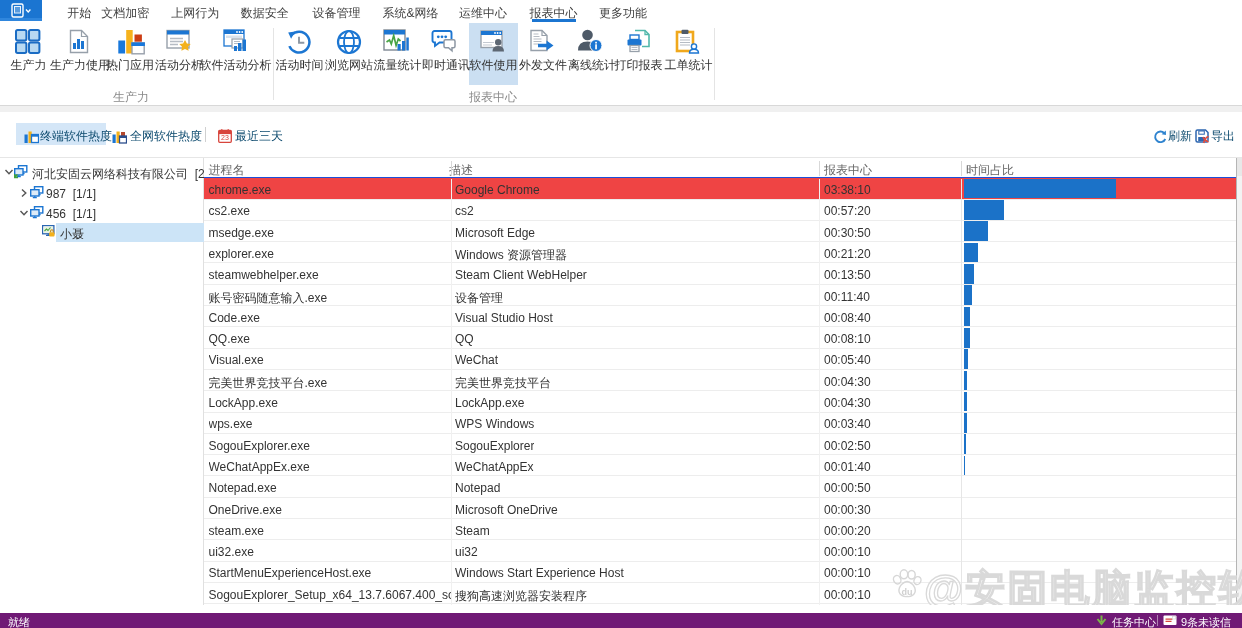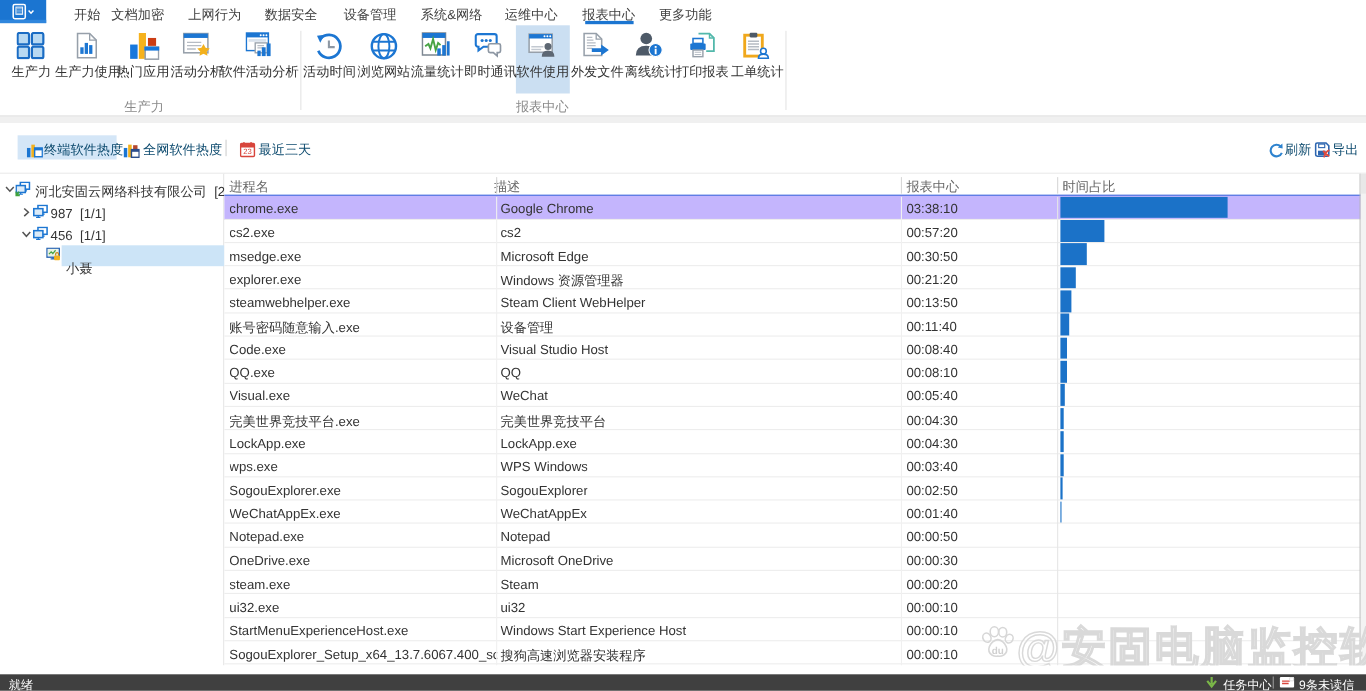--- a/index.html
+++ b/index.html
@@ -20,30 +20,30 @@
 .tsep{position:absolute;left:205px;top:15px;width:1px;height:15px;background:#d0d0d0}
 #tree{position:absolute;left:0;top:158px;width:204px;height:447px;background:#fff;border-right:1px solid #e0e0e0}
 .tnode{position:absolute;font-size:12px;color:#333;white-space:nowrap}
 #treesel{position:absolute;left:56px;top:65px;width:148px;height:19px;background:#cce4f7}
 #table{position:absolute;left:204px;top:158px;width:1038px;height:447px;background:#fff}
 #thead{position:absolute;left:0;top:0;width:1038px;height:20.3px;border-bottom:1px solid #1d4ed8}
 #thead .h{position:absolute;top:4px;font-size:12px;color:#666}
 .hsep{position:absolute;top:3px;height:15px;width:1px;background:#d8d8d8}
 .vline{position:absolute;top:179px;height:426px;width:1px;background:#f0f0f0;z-index:5}
 .row{position:absolute;left:204px;width:1038px;height:21.3px;border-bottom:1px solid #ededed;font-size:12px;color:#333}
-.row.sel{background:#c4b5fd}
+.row.sel{background:#ef4444}
 .row>div{position:absolute;top:4.8px;white-space:nowrap;overflow:hidden}
 .c1{left:4.5px;max-width:243px}
 .c2{left:251px;max-width:360px}
 .c3{left:620px}
 .bar{left:760px;top:0.6px!important;height:19.6px;background:#1b72c8}
 #wm{position:absolute;left:884px;top:562px;z-index:30;white-space:nowrap;height:46px}
 #wmtext{font-size:40px;font-weight:bold;color:rgba(255,255,255,0.45);-webkit-text-stroke:1.3px #d9d9d9;letter-spacing:2.2px}
 #white-strip{position:absolute;left:0;top:605px;width:1242px;height:8px;background:#fff;z-index:31}
-#status{position:absolute;left:0;top:613px;width:1242px;height:16px;background:#404040;color:#fff;font-size:11px;z-index:32}
+#status{position:absolute;left:0;top:613px;width:1242px;height:16px;background:#701a75;color:#fff;font-size:11px;z-index:32}
 </style></head>
 <body>
 <div id="menubar">
 <div id="logo">
       <div class="strip"></div>
 <svg width="42" height="21" style="position:absolute;left:0;top:0" viewBox="0 0 42 21">
 <rect x="12" y="4" width="11" height="13" rx="1.5" fill="none" stroke="#fff" stroke-width="1.4"></rect>
 <rect x="14.5" y="6.5" width="6" height="6.5" fill="none" stroke="#e8f1fa" stroke-width="1"></rect>
 <path d="M15 8h5M15 10h5M15 12h5" stroke="#cfe3f5" stroke-width="0.7"></path>
 <path d="M26 9.5l2.2 2.5 2.2-2.5" fill="none" stroke="#fff" stroke-width="1.3"></path>
@@ -257,21 +257,21 @@
 <div class="tnode" style="left:46px;top:49px">456&nbsp; [1/1]</div>
 <div id="treesel"></div>
 <svg style="position:absolute;left:42px;top:66.5px;" width="13" height="13" viewBox="0 0 13 13">
       <rect x="0.6" y="0.6" width="11.3" height="8.2" fill="#fff" stroke="#2b66b2" stroke-width="1.3"></rect>
       <rect x="1.6" y="1.6" width="9.3" height="6.2" fill="#e8f2e2"></rect>
       <path d="M2.5 6 l2 -2 1.5 1.5 2.5 -3" stroke="#47a344" stroke-width="1.1" fill="none"></path>
       <path d="M6.2 8.8 v1.4 M4 10.4 h4.5" stroke="#2b66b2" stroke-width="1.2" fill="none"></path>
       <rect x="7.2" y="7.2" width="5.3" height="4.3" rx="0.8" fill="#f3b11c"></rect>
       <path d="M8.6 7.2 v-1.2 a1.3 1.3 0 0 1 2.6 0 v1.2" fill="none" stroke="#c8881a" stroke-width="1.1"></path>
     </svg>
-<div class="tnode" style="left:60px;top:78px">小聂</div>
+<div class="tnode" style="left:60px;top:68px">小聂</div>
 </div>
 <div id="table">
 <div id="thead">
 <div class="h" style="left:4.5px">进程名</div>
 <div class="h" style="left:245px">描述</div>
 <div class="h" style="left:620px">报表中心</div>
 <div class="h" style="left:762px">时间占比</div>
 <div class="hsep" style="left:247px"></div>
 <div class="hsep" style="left:615px"></div>
 <div class="hsep" style="left:757px"></div>

